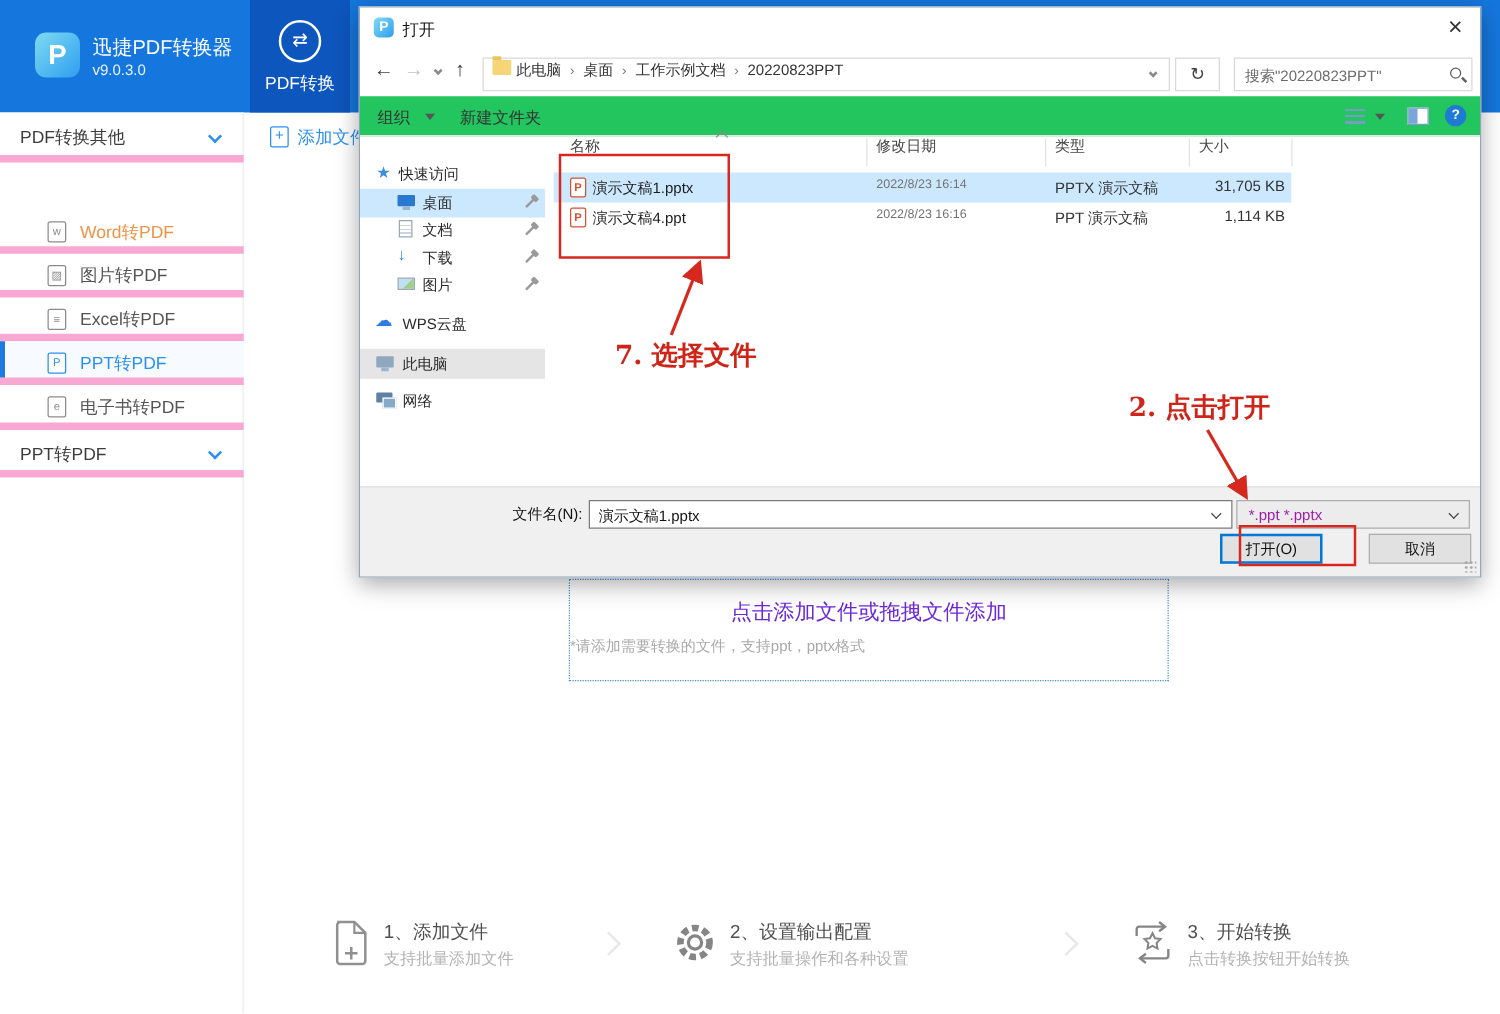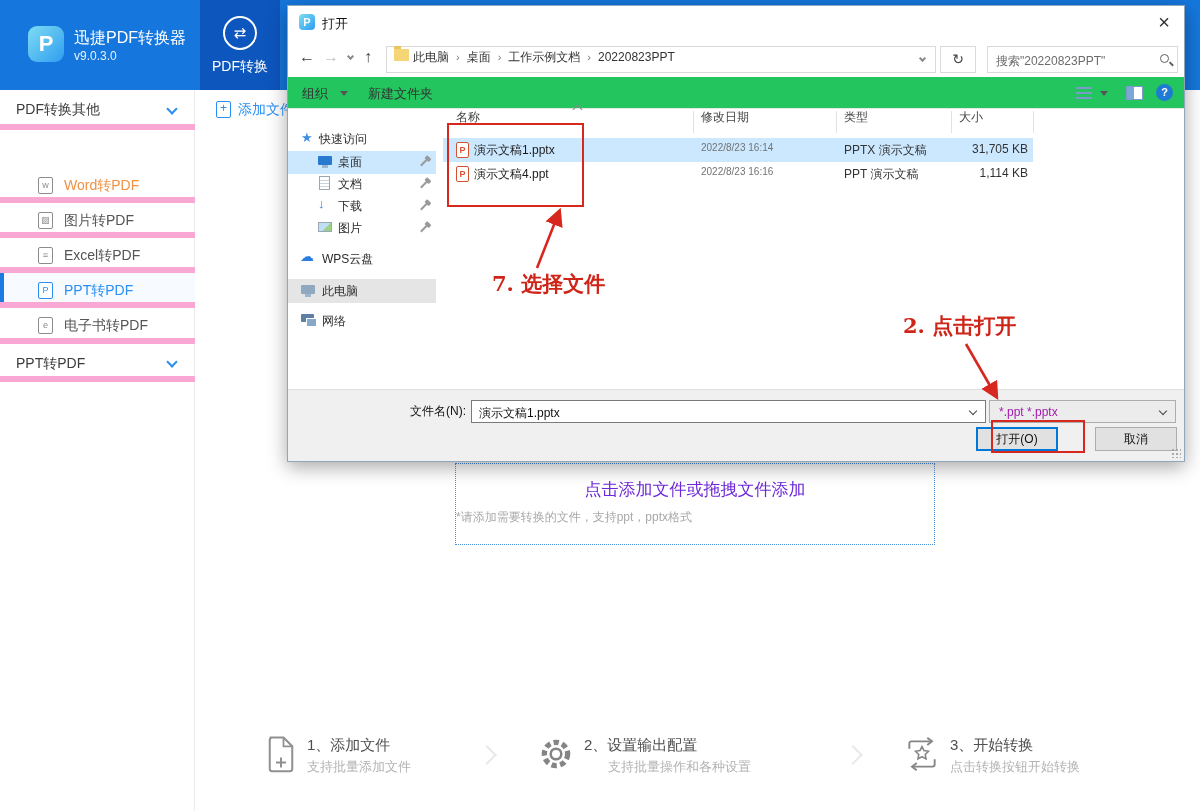--- a/index.html
+++ b/index.html
@@ -197,21 +197,21 @@
   </svg>
   <div class="step-tt" style="left:307px;top:736px;">1、添加文件</div>
   <div class="step-ds" style="left:307px;top:758px;">支持批量添加文件</div>
   <div class="step-sep" style="left:480px;"></div>
 
   <svg class="step-ic" style="left:538px;" width="36" height="36" viewBox="0 0 34 34">
     <circle cx="17" cy="17" r="11" stroke="#858585" stroke-width="5" stroke-dasharray="5 3.2" fill="none"></circle>
     <circle cx="17" cy="17" r="5" stroke="#858585" stroke-width="2.4" fill="none"></circle>
   </svg>
   <div class="step-tt" style="left:584px;top:736px;">2、设置输出配置</div>
-  <div class="step-ds" style="left:584px;top:758px;margin-left:24px;">支持批量操作和各种设置</div>
+  <div class="step-ds" style="left:584px;top:758px;">支持批量操作和各种设置</div>
   <div class="step-sep" style="left:846px;"></div>
 
   <svg class="step-ic" style="left:903px;" width="38" height="36" viewBox="0 0 36 34">
     <path d="M6 12 v-5 a2 2 0 0 1 2 -2 h18" fill="none" stroke="#858585" stroke-width="1.8"></path>
     <path d="M23 1.5 l4.5 3.5 -4.5 3.5" fill="none" stroke="#858585" stroke-width="1.8"></path>
     <path d="M30 22 v5 a2 2 0 0 1 -2 2 h-18" fill="none" stroke="#858585" stroke-width="1.8"></path>
     <path d="M13 25.5 l-4.5 3.5 4.5 3.5" fill="none" stroke="#858585" stroke-width="1.8"></path>
     <path d="M18 10 l1.9 3.8 4.2 .6 -3 3 .7 4.2 -3.8 -2 -3.8 2 .7 -4.2 -3 -3 4.2 -.6 z" fill="none" stroke="#858585" stroke-width="1.5"></path>
   </svg>
   <div class="step-tt" style="left:950px;top:736px;">3、开始转换</div>

